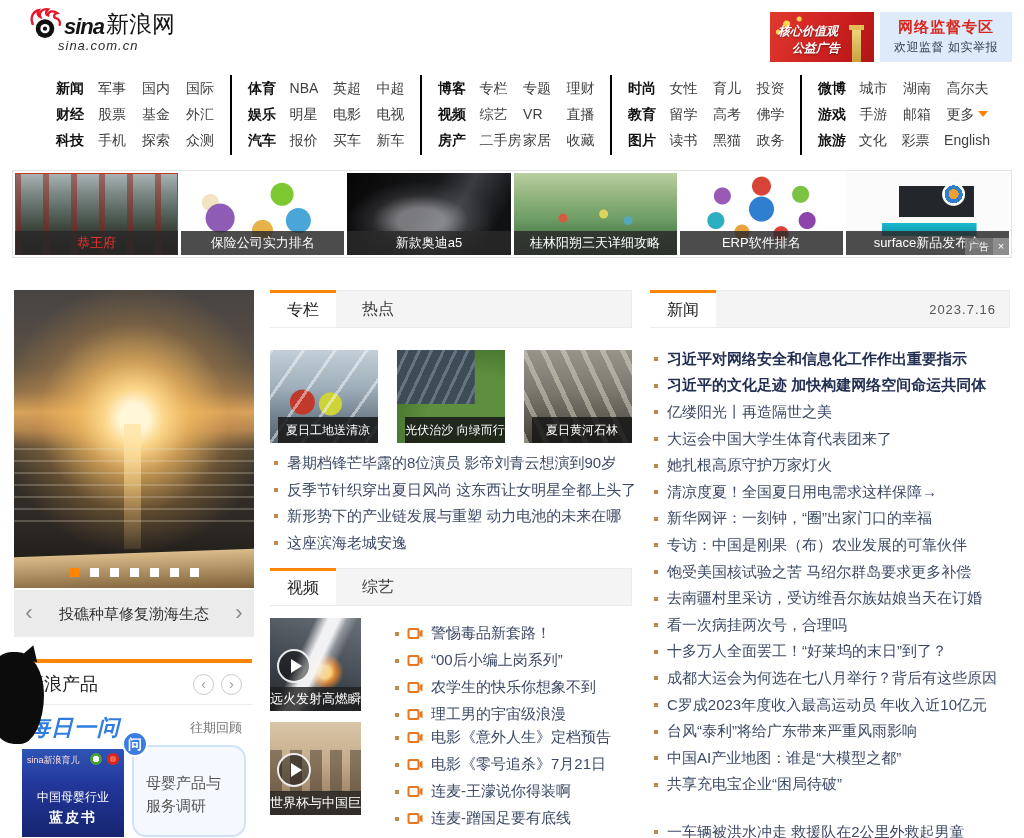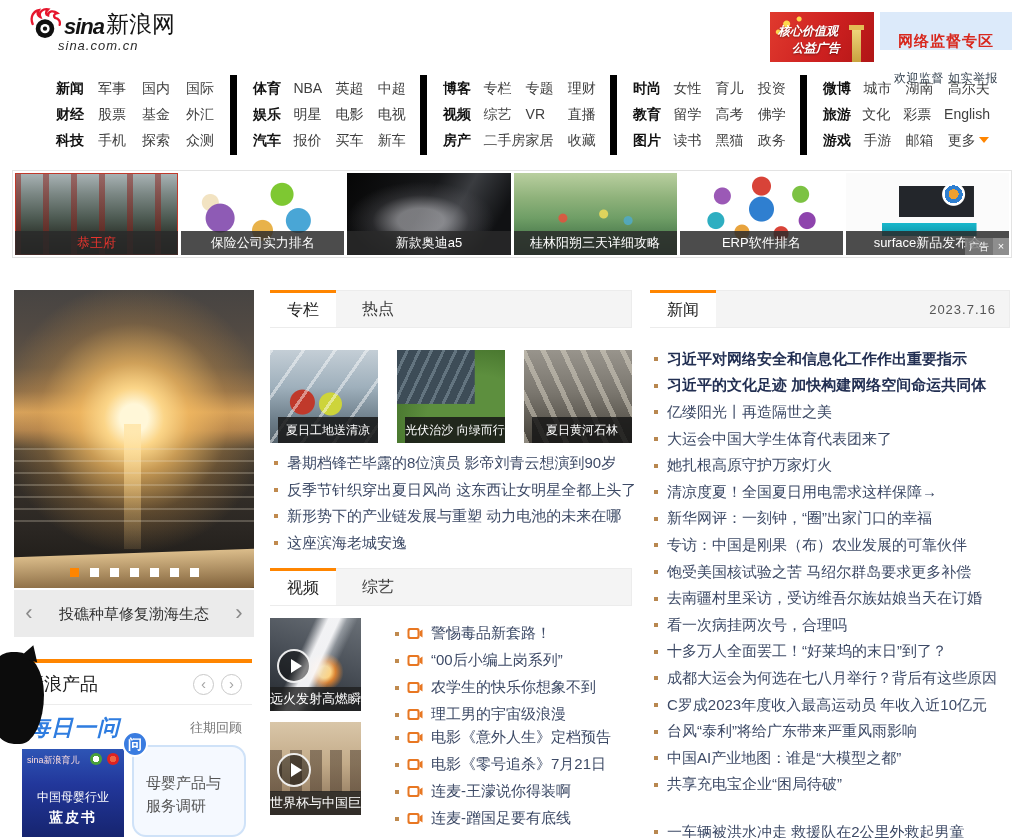--- a/index.html
+++ b/index.html
@@ -17,28 +17,28 @@
 .psa{position:absolute;left:770px;top:12px;width:104px;height:50px;overflow:hidden;color:#fff;
  background:
   radial-gradient(circle at 16% 24%,#ffd84d 0 3px,rgba(0,0,0,0) 4px),
   radial-gradient(circle at 28% 14%,#ffd84d 0 2px,rgba(0,0,0,0) 3px),
   radial-gradient(circle at 8% 40%,#ffd84d 0 2px,rgba(0,0,0,0) 3px),
   linear-gradient(115deg,#e03a2e 0%,#cd2020 55%,#b01616 100%)}
 .psa .tower{position:absolute;right:13px;bottom:0;width:9px;height:32px;background:linear-gradient(#eed27a,#c9a23f)}
 .psa .tower::before{content:"";position:absolute;left:-3px;top:-5px;width:15px;height:5px;background:#e3bd55}
 .psa-l1{position:absolute;left:8px;top:11px;font-size:12px;font-weight:bold;font-style:italic;text-shadow:0 1px 2px rgba(0,0,0,.4)}
 .psa-l2{position:absolute;left:22px;top:28px;font-size:12px;font-weight:bold;font-style:italic;text-shadow:0 1px 2px rgba(0,0,0,.4)}
-.sup{position:absolute;left:880px;top:12px;width:132px;height:38px;background:#dceafa;text-align:center;padding-top:20px}
+.sup{position:absolute;left:880px;top:12px;width:132px;height:50px;background:#dceafa;text-align:center;padding-top:6px}
 .sup-t{font-size:15px;font-weight:bold;color:#d8281e;letter-spacing:1px}
-.sup-s{font-size:12px;color:#33404e;margin-top:19px;letter-spacing:.5px}
+.sup-s{font-size:12px;color:#33404e;margin-top:2px;letter-spacing:.5px}
 
 
 .nav{position:absolute;left:40px;top:75px;width:950px;height:80px;display:flex}
 .ngroup{width:190px;padding-left:16px}
-.ngroup+.ngroup{border-left:7px solid #000000}
+.ngroup+.ngroup{border-left:2px solid #000000}
 .nrow{display:flex;height:26px;line-height:26px;white-space:nowrap}
 .nc{width:46px;font-size:14px;color:#404040}
 .nc.b{font-weight:bold;color:#121212;width:44px}
 .caret{display:inline-block;width:0;height:0;margin-left:3px;vertical-align:2px;border-left:5px solid transparent;border-right:5px solid transparent;border-top:6px solid #ff8500}
 .nc.more{color:#404040}
 
 
 .strip{position:absolute;left:12px;top:170px;width:1000px;height:88px;border:1px solid #e3e3e3;background:#fff;display:flex;gap:3px;padding:2px}
 .thumb{position:relative;flex:1;overflow:hidden}
 .tcap{position:absolute;left:0;right:0;bottom:0;height:24px;line-height:24px;text-align:center;font-size:13px;color:#fff;background:rgba(42,42,42,.84);white-space:nowrap;overflow:hidden}
@@ -284,30 +284,30 @@
         </div>
     </div>
     <div class="ngroup">
       <div class="nrow">
           <a class="nc b">微博</a>
           <a class="nc">城市</a>
           <a class="nc">湖南</a>
           <a class="nc">高尔夫</a>
         </div>
       <div class="nrow">
+          <a class="nc b">游戏</a>
+          <a class="nc">手游</a>
+          <a class="nc">邮箱</a>
+          <a class="nc more"><span>更多</span><span class="caret"></span></a>
+        </div>
+      <div class="nrow">
           <a class="nc b">旅游</a>
           <a class="nc">文化</a>
           <a class="nc">彩票</a>
           <a class="nc">English</a>
-        </div>
-      <div class="nrow">
-          <a class="nc b">游戏</a>
-          <a class="nc">手游</a>
-          <a class="nc">邮箱</a>
-          <a class="nc more"><span>更多</span><span class="caret"></span></a>
         </div>
     </div>
   </div>
 
   <div class="strip">
     <a class="thumb t1">
         <span class="tcap">恭王府</span>
       </a>
     <a class="thumb t3">
         <span class="tcap">保险公司实力排名</span>

